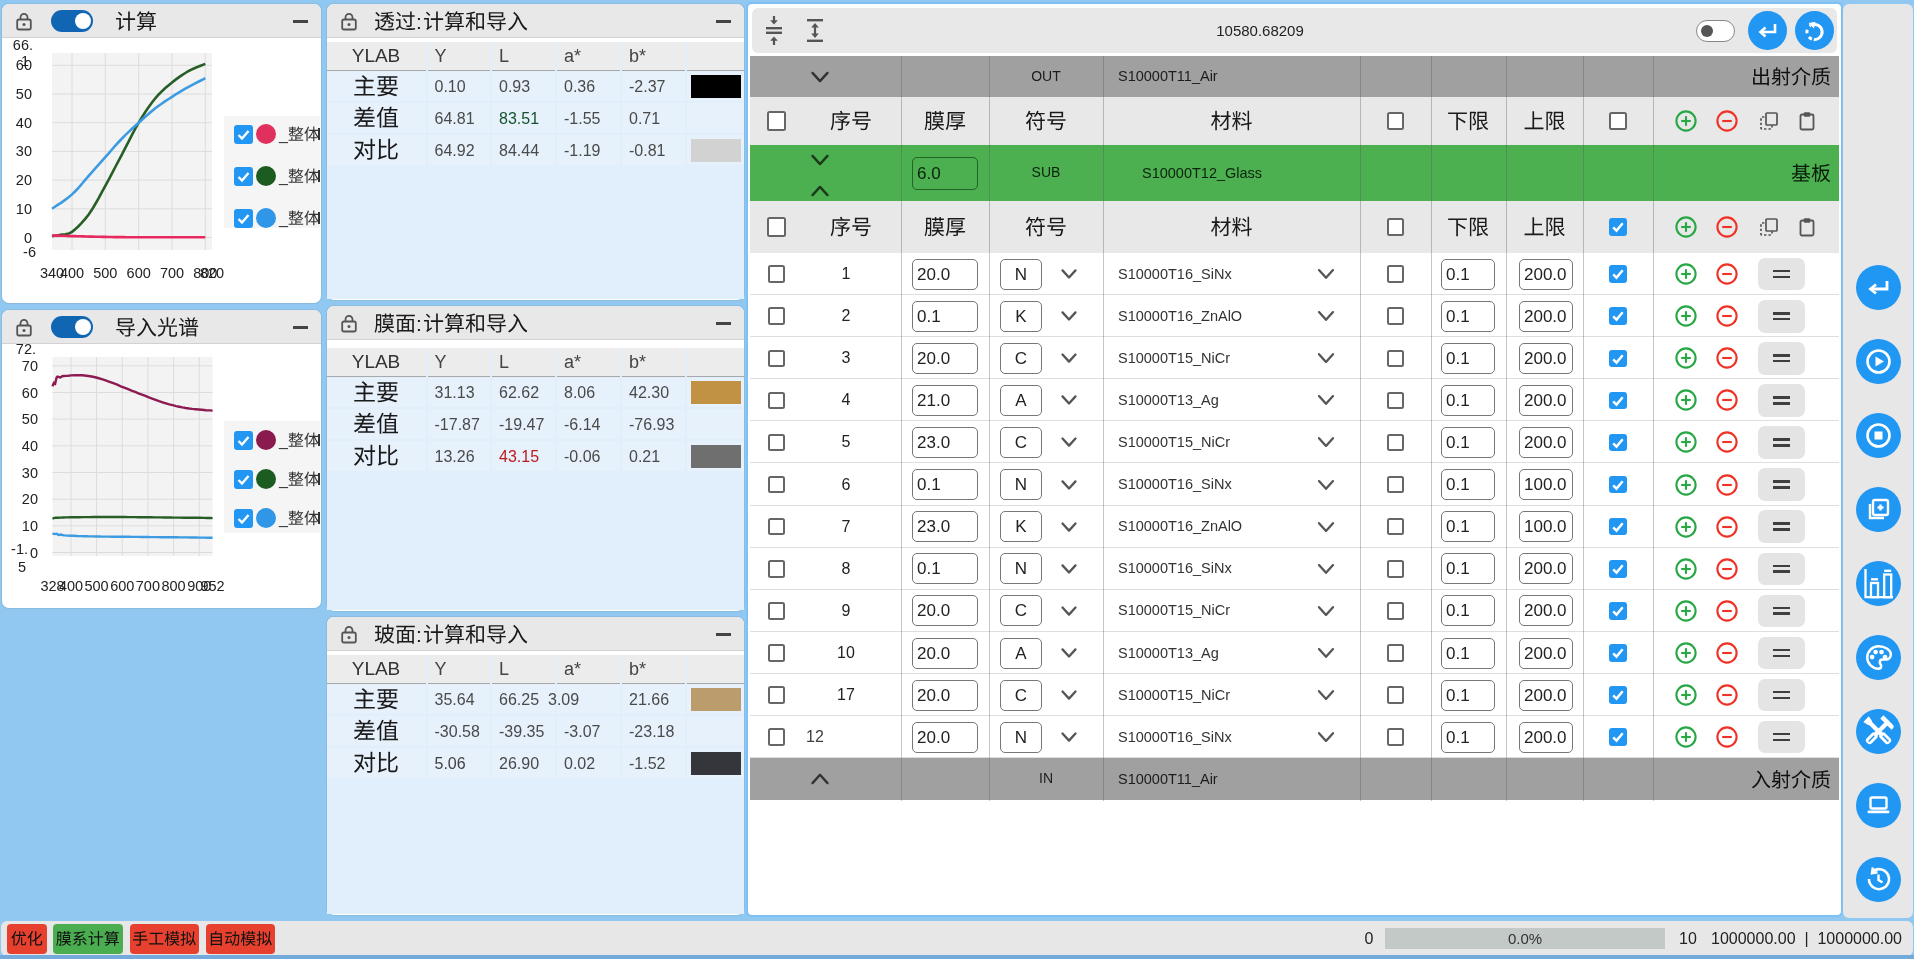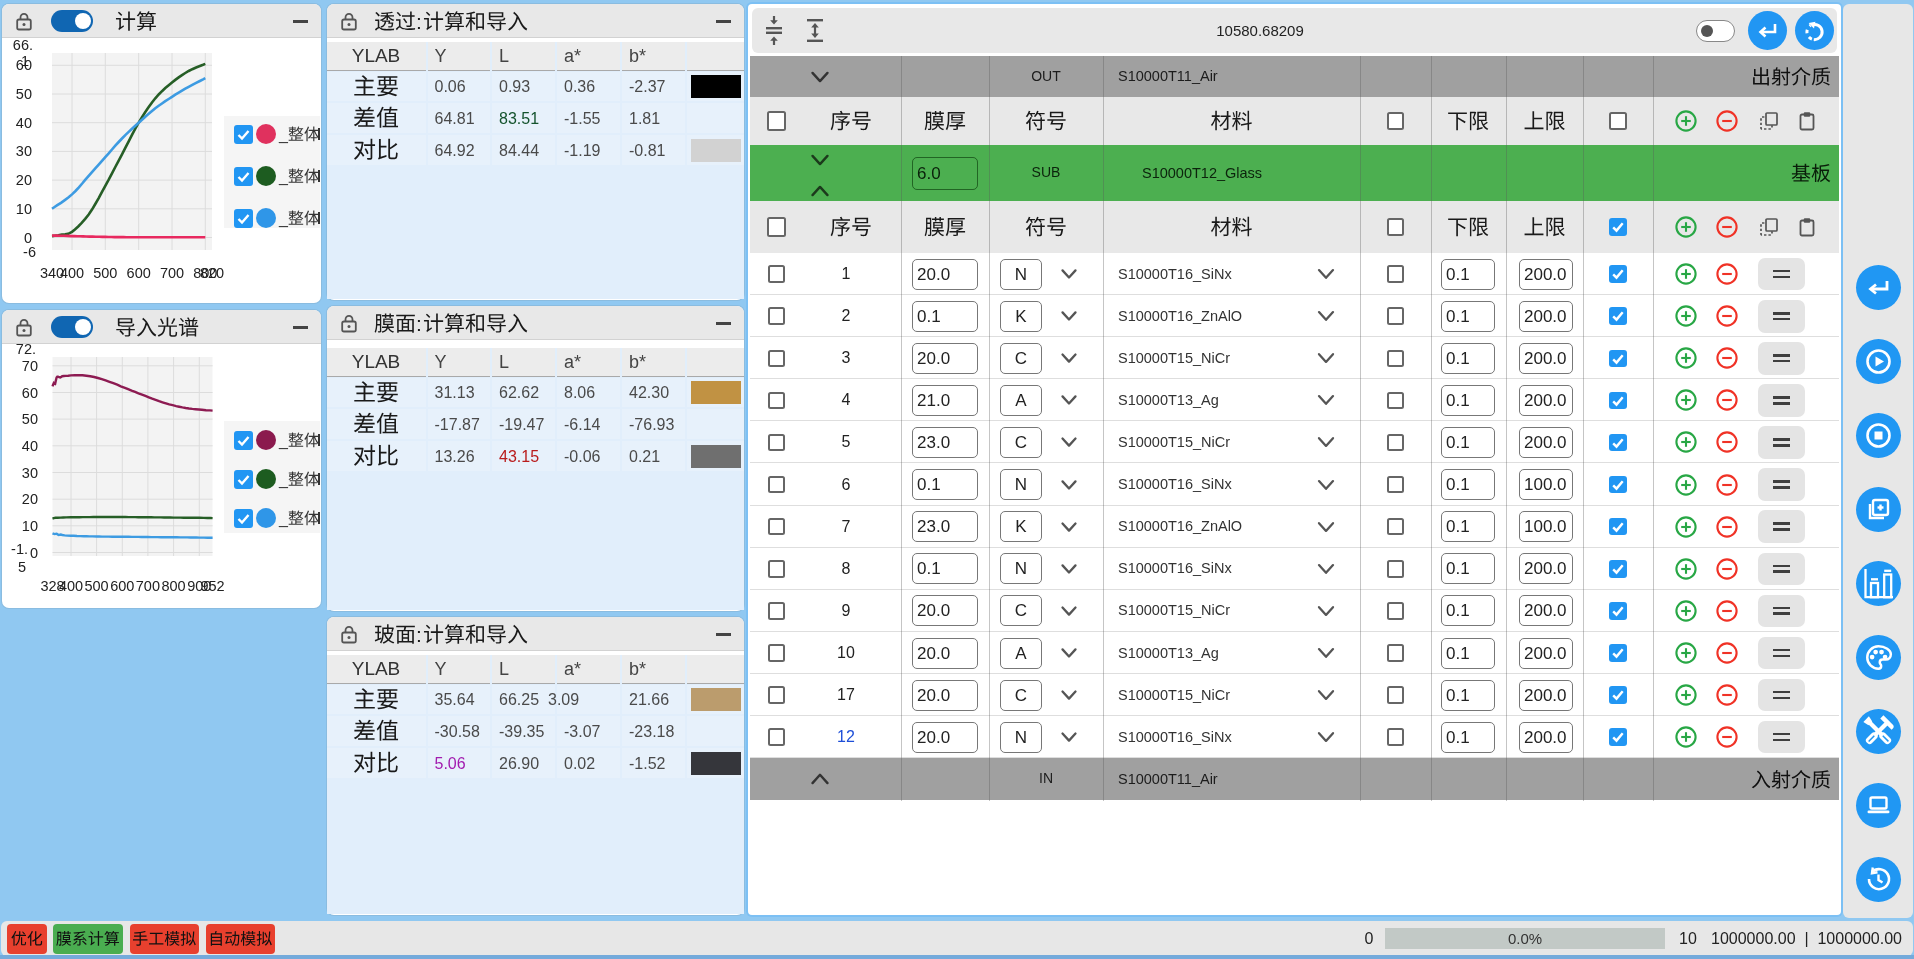--- a/index.html
+++ b/index.html
@@ -61,35 +61,35 @@
 <div class="abs" style="left:434.5px;top:42px;width:55.0px;height:28px;font:18px 'Liberation Sans',sans-serif;color:#444;line-height:29px">Y</div>
 <div class="abs" style="left:499px;top:42px;width:55.5px;height:28px;font:18px 'Liberation Sans',sans-serif;color:#444;line-height:29px">L</div>
 <div class="abs" style="left:564px;top:42px;width:55.5px;height:28px;font:18px 'Liberation Sans',sans-serif;color:#444;line-height:29px">a*</div>
 <div class="abs" style="left:629px;top:42px;width:55.5px;height:28px;font:18px 'Liberation Sans',sans-serif;color:#444;line-height:29px">b*</div>
 <div class="abs" style="left:327px;top:72px;width:98.5px;height:29px;background:#e7f1fb"></div>
 <div class="abs" style="left:427.5px;top:72px;width:62.0px;height:29px;background:#e7f1fb"></div>
 <div class="abs" style="left:492px;top:72px;width:62.5px;height:29px;background:#e7f1fb"></div>
 <div class="abs" style="left:557px;top:72px;width:62.5px;height:29px;background:#e7f1fb"></div>
 <div class="abs" style="left:622px;top:72px;width:62.5px;height:29px;background:#e7f1fb"></div>
 <div class="abs" style="left:687px;top:72px;width:57px;height:29px;background:#e7f1fb"></div>
-<div class="abs" style="left:434.5px;top:72px;width:55.0px;height:29px;font:16px 'Liberation Sans',sans-serif;color:#4a4a4a;line-height:30px">0.06</div>
+<div class="abs" style="left:434.5px;top:72px;width:55.0px;height:29px;font:16px 'Liberation Sans',sans-serif;color:#4a4a4a;line-height:30px">0.10</div>
 <div class="abs" style="left:499px;top:72px;width:55.5px;height:29px;font:16px 'Liberation Sans',sans-serif;color:#4a4a4a;line-height:30px">0.93</div>
 <div class="abs" style="left:564px;top:72px;width:55.5px;height:29px;font:16px 'Liberation Sans',sans-serif;color:#4a4a4a;line-height:30px">0.36</div>
 <div class="abs" style="left:629px;top:72px;width:55.5px;height:29px;font:16px 'Liberation Sans',sans-serif;color:#4a4a4a;line-height:30px">-2.37</div>
 <div class="abs" style="left:691px;top:75.0px;width:50px;height:23px;background:#000000"></div>
 <div class="abs" style="left:327px;top:103px;width:98.5px;height:30px;background:#e7f1fb"></div>
 <div class="abs" style="left:427.5px;top:103px;width:62.0px;height:30px;background:#e7f1fb"></div>
 <div class="abs" style="left:492px;top:103px;width:62.5px;height:30px;background:#e7f1fb"></div>
 <div class="abs" style="left:557px;top:103px;width:62.5px;height:30px;background:#e7f1fb"></div>
 <div class="abs" style="left:622px;top:103px;width:62.5px;height:30px;background:#e7f1fb"></div>
 <div class="abs" style="left:687px;top:103px;width:57px;height:30px;background:#e7f1fb"></div>
 <div class="abs" style="left:434.5px;top:103px;width:55.0px;height:30px;font:16px 'Liberation Sans',sans-serif;color:#4a4a4a;line-height:31px">64.81</div>
 <div class="abs" style="left:499px;top:103px;width:55.5px;height:30px;font:16px 'Liberation Sans',sans-serif;color:#14532d;line-height:31px">83.51</div>
 <div class="abs" style="left:564px;top:103px;width:55.5px;height:30px;font:16px 'Liberation Sans',sans-serif;color:#4a4a4a;line-height:31px">-1.55</div>
-<div class="abs" style="left:629px;top:103px;width:55.5px;height:30px;font:16px 'Liberation Sans',sans-serif;color:#4a4a4a;line-height:31px">1.81</div>
+<div class="abs" style="left:629px;top:103px;width:55.5px;height:30px;font:16px 'Liberation Sans',sans-serif;color:#4a4a4a;line-height:31px">0.71</div>
 <div class="abs" style="left:327px;top:135px;width:98.5px;height:30px;background:#e7f1fb"></div>
 <div class="abs" style="left:427.5px;top:135px;width:62.0px;height:30px;background:#e7f1fb"></div>
 <div class="abs" style="left:492px;top:135px;width:62.5px;height:30px;background:#e7f1fb"></div>
 <div class="abs" style="left:557px;top:135px;width:62.5px;height:30px;background:#e7f1fb"></div>
 <div class="abs" style="left:622px;top:135px;width:62.5px;height:30px;background:#e7f1fb"></div>
 <div class="abs" style="left:687px;top:135px;width:57px;height:30px;background:#e7f1fb"></div>
 <div class="abs" style="left:434.5px;top:135px;width:55.0px;height:30px;font:16px 'Liberation Sans',sans-serif;color:#4a4a4a;line-height:31px">64.92</div>
 <div class="abs" style="left:499px;top:135px;width:55.5px;height:30px;font:16px 'Liberation Sans',sans-serif;color:#4a4a4a;line-height:31px">84.44</div>
 <div class="abs" style="left:564px;top:135px;width:55.5px;height:30px;font:16px 'Liberation Sans',sans-serif;color:#4a4a4a;line-height:31px">-1.19</div>
 <div class="abs" style="left:629px;top:135px;width:55.5px;height:30px;font:16px 'Liberation Sans',sans-serif;color:#4a4a4a;line-height:31px">-0.81</div>
@@ -170,21 +170,21 @@
 <div class="abs" style="left:434.5px;top:716px;width:55.0px;height:30px;font:16px 'Liberation Sans',sans-serif;color:#4a4a4a;line-height:31px">-30.58</div>
 <div class="abs" style="left:499px;top:716px;width:55.5px;height:30px;font:16px 'Liberation Sans',sans-serif;color:#4a4a4a;line-height:31px">-39.35</div>
 <div class="abs" style="left:564px;top:716px;width:55.5px;height:30px;font:16px 'Liberation Sans',sans-serif;color:#4a4a4a;line-height:31px">-3.07</div>
 <div class="abs" style="left:629px;top:716px;width:55.5px;height:30px;font:16px 'Liberation Sans',sans-serif;color:#4a4a4a;line-height:31px">-23.18</div>
 <div class="abs" style="left:327px;top:748px;width:98.5px;height:30px;background:#e7f1fb"></div>
 <div class="abs" style="left:427.5px;top:748px;width:62.0px;height:30px;background:#e7f1fb"></div>
 <div class="abs" style="left:492px;top:748px;width:62.5px;height:30px;background:#e7f1fb"></div>
 <div class="abs" style="left:557px;top:748px;width:62.5px;height:30px;background:#e7f1fb"></div>
 <div class="abs" style="left:622px;top:748px;width:62.5px;height:30px;background:#e7f1fb"></div>
 <div class="abs" style="left:687px;top:748px;width:57px;height:30px;background:#e7f1fb"></div>
-<div class="abs" style="left:434.5px;top:748px;width:55.0px;height:30px;font:16px 'Liberation Sans',sans-serif;color:#a21caf;line-height:31px">5.06</div>
+<div class="abs" style="left:434.5px;top:748px;width:55.0px;height:30px;font:16px 'Liberation Sans',sans-serif;color:#404040;line-height:31px">5.06</div>
 <div class="abs" style="left:499px;top:748px;width:55.5px;height:30px;font:16px 'Liberation Sans',sans-serif;color:#4a4a4a;line-height:31px">26.90</div>
 <div class="abs" style="left:564px;top:748px;width:55.5px;height:30px;font:16px 'Liberation Sans',sans-serif;color:#4a4a4a;line-height:31px">0.02</div>
 <div class="abs" style="left:629px;top:748px;width:55.5px;height:30px;font:16px 'Liberation Sans',sans-serif;color:#4a4a4a;line-height:31px">-1.52</div>
 <div class="abs" style="left:691px;top:751.5px;width:50px;height:23px;background:#35363b"></div>
 <svg class="abs" style="left:2px;top:37px;" width="319" height="266" viewBox="0 0 319 266">
     <rect x="50" y="16" width="160" height="197" fill="#f3f3f3"></rect>
     <line x1="70.0" y1="16" x2="70.0" y2="213" stroke="#dcdcdc" stroke-width="1"></line>
     <line x1="103.3" y1="16" x2="103.3" y2="213" stroke="#dcdcdc" stroke-width="1"></line>
     <line x1="136.7" y1="16" x2="136.7" y2="213" stroke="#dcdcdc" stroke-width="1"></line>
     <line x1="170.0" y1="16" x2="170.0" y2="213" stroke="#dcdcdc" stroke-width="1"></line>
@@ -787,21 +787,21 @@
     <line x1="6.2" y1="11" x2="15.8" y2="11" stroke="#28a745" stroke-width="2.1"></line>
   </svg>
 <svg class="abs" style="left:1716px;top:684.05px;" width="22" height="22" viewBox="0 0 22 22">
     <circle cx="11" cy="11" r="9.6" fill="none" stroke="#f03226" stroke-width="2.1"></circle>
     <line x1="6.2" y1="11" x2="15.8" y2="11" stroke="#f03226" stroke-width="2.1"></line>
   </svg>
 <div class="abs" style="left:1757.5px;top:678.8px;width:47.5px;height:32.5px;background:#e4e4e4;border-radius:7px"></div>
 <div class="abs" style="left:1772.5px;top:690.8px;width:17px;height:2.6px;background:#3f3f3f"></div>
 <div class="abs" style="left:1772.5px;top:696.6px;width:17px;height:2.6px;background:#3f3f3f"></div>
 <div class="abs" style="left:767.8px;top:728.4px;width:17.5px;height:17.5px;background:#fff;border:2px solid #666;border-radius:2.5px;box-sizing:border-box"></div>
-<div class="abs" style="left:806px;top:728.1px;width:80px;height:18px;font:16px 'Liberation Sans',sans-serif;color:#1d4ed8;text-align:center">12</div>
+<div class="abs" style="left:806px;top:728.1px;width:80px;height:18px;font:16px 'Liberation Sans',sans-serif;color:#404040;">12</div>
 <div class="abs" style="left:912px;top:721.6px;width:66px;height:31px;background:#fff;border:1.3px solid #777;border-radius:5px;box-sizing:border-box"></div>
 <div class="abs" style="left:917px;top:721.6px;width:59px;height:31px;font:17px 'Liberation Sans',sans-serif;color:#222;line-height:31px">20.0</div>
 <div class="abs" style="left:1000px;top:721.6px;width:42px;height:31px;background:#fff;border:1.3px solid #777;border-radius:5px;box-sizing:border-box"></div>
 <div class="abs" style="left:1000px;top:721.6px;width:42px;height:31px;font:17px 'Liberation Sans',sans-serif;color:#222;line-height:31px;text-align:center">N</div>
 <svg class="abs" style="left:1057.0px;top:725.1px" width="24" height="24" viewBox="1057.0 725.1 24 24">
     <polyline points="1062.5,733.6 1069.0,740.7 1075.5,733.6" fill="none" stroke="#555" stroke-width="2.3" stroke-linecap="round" stroke-linejoin="round"></polyline>
   </svg>
 <div class="abs" style="left:1118px;top:728.6px;width:220px;height:17px;font:14.5px 'Liberation Sans',sans-serif;color:#333">S10000T16_SiNx</div>
 <svg class="abs" style="left:1314.0px;top:725.1px" width="24" height="24" viewBox="1314.0 725.1 24 24">
     <polyline points="1319.0,733.3 1326.0,741.0 1333.0,733.3" fill="none" stroke="#555" stroke-width="2.3" stroke-linecap="round" stroke-linejoin="round"></polyline>

